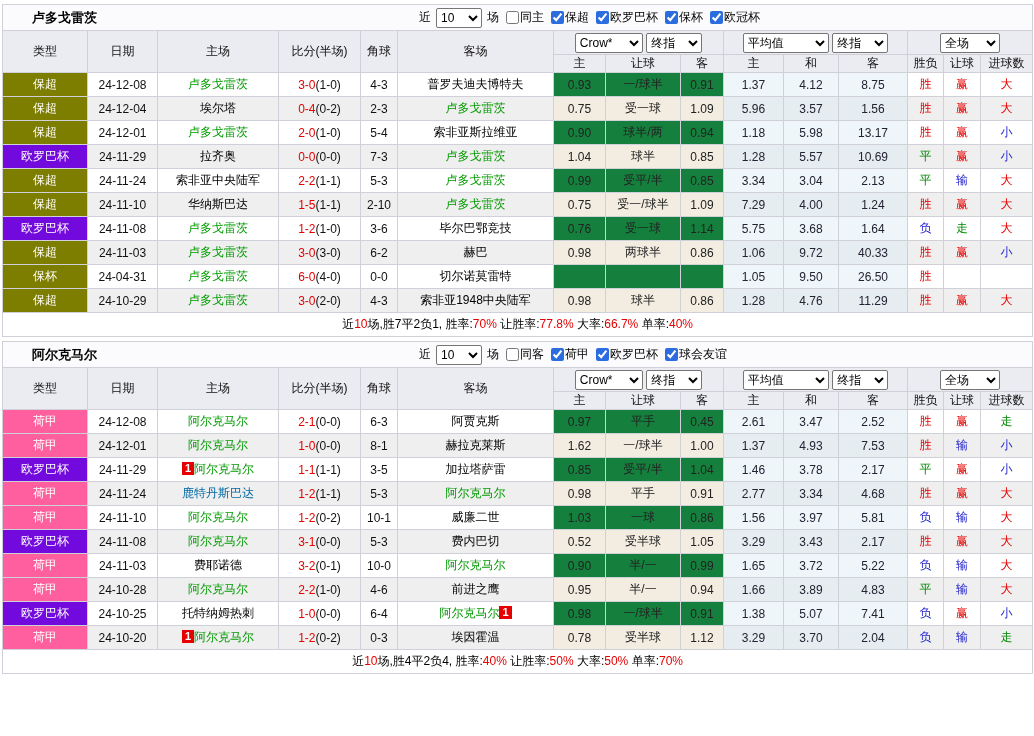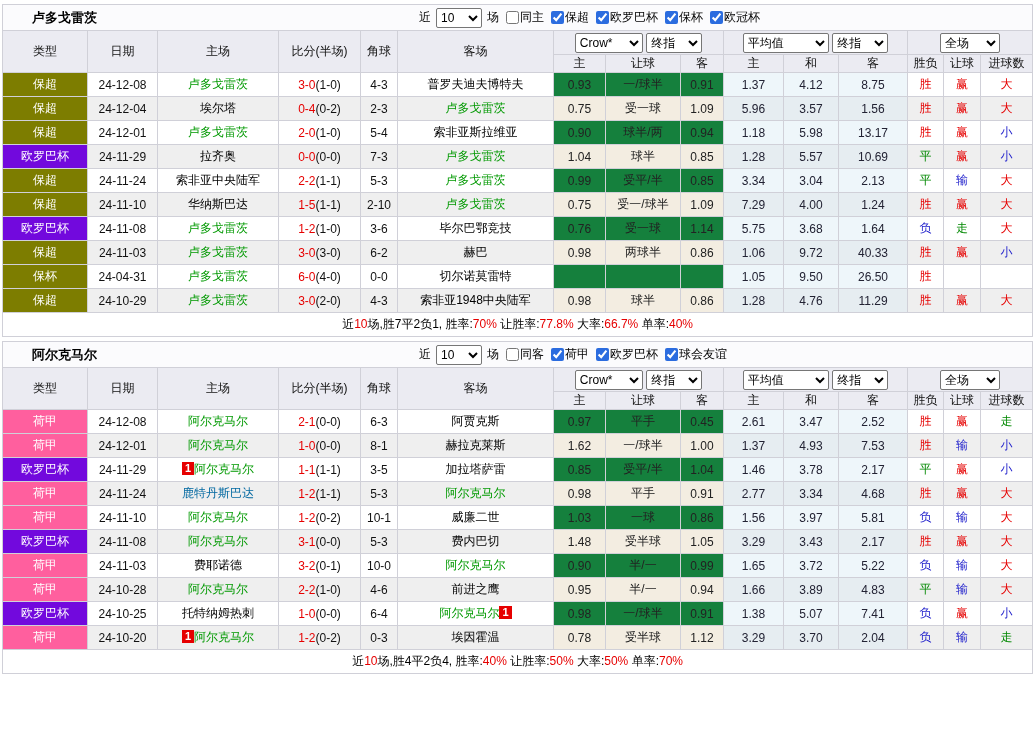--- a/index.html
+++ b/index.html
@@ -416,21 +416,21 @@
             <td style="color:#2222cc">输</td>
             <td style="color:#e60000">大</td>
           </tr>
           <tr class="even">
             <td class="lg" style="background:#7209dd">欧罗巴杯</td>
             <td>24-11-08</td>
             <td><span class="tname" style="color:#009900">阿尔克马尔</span></td>
             <td><span class="sc">3-1</span><span>(0-0)</span></td>
             <td>5-3</td>
             <td><span class="tname" style="color:#000">费内巴切</span></td>
-            <td class="c">1.48</td>
+            <td class="c">0.52</td>
             <td class="c">受半球</td>
             <td class="c">1.05</td>
             <td class="e">3.29</td>
             <td class="e">3.43</td>
             <td class="e">2.17</td>
             <td style="color:#e60000">胜</td>
             <td style="color:#e60000">赢</td>
             <td style="color:#e60000">大</td>
           </tr>
           <tr class="odd">

